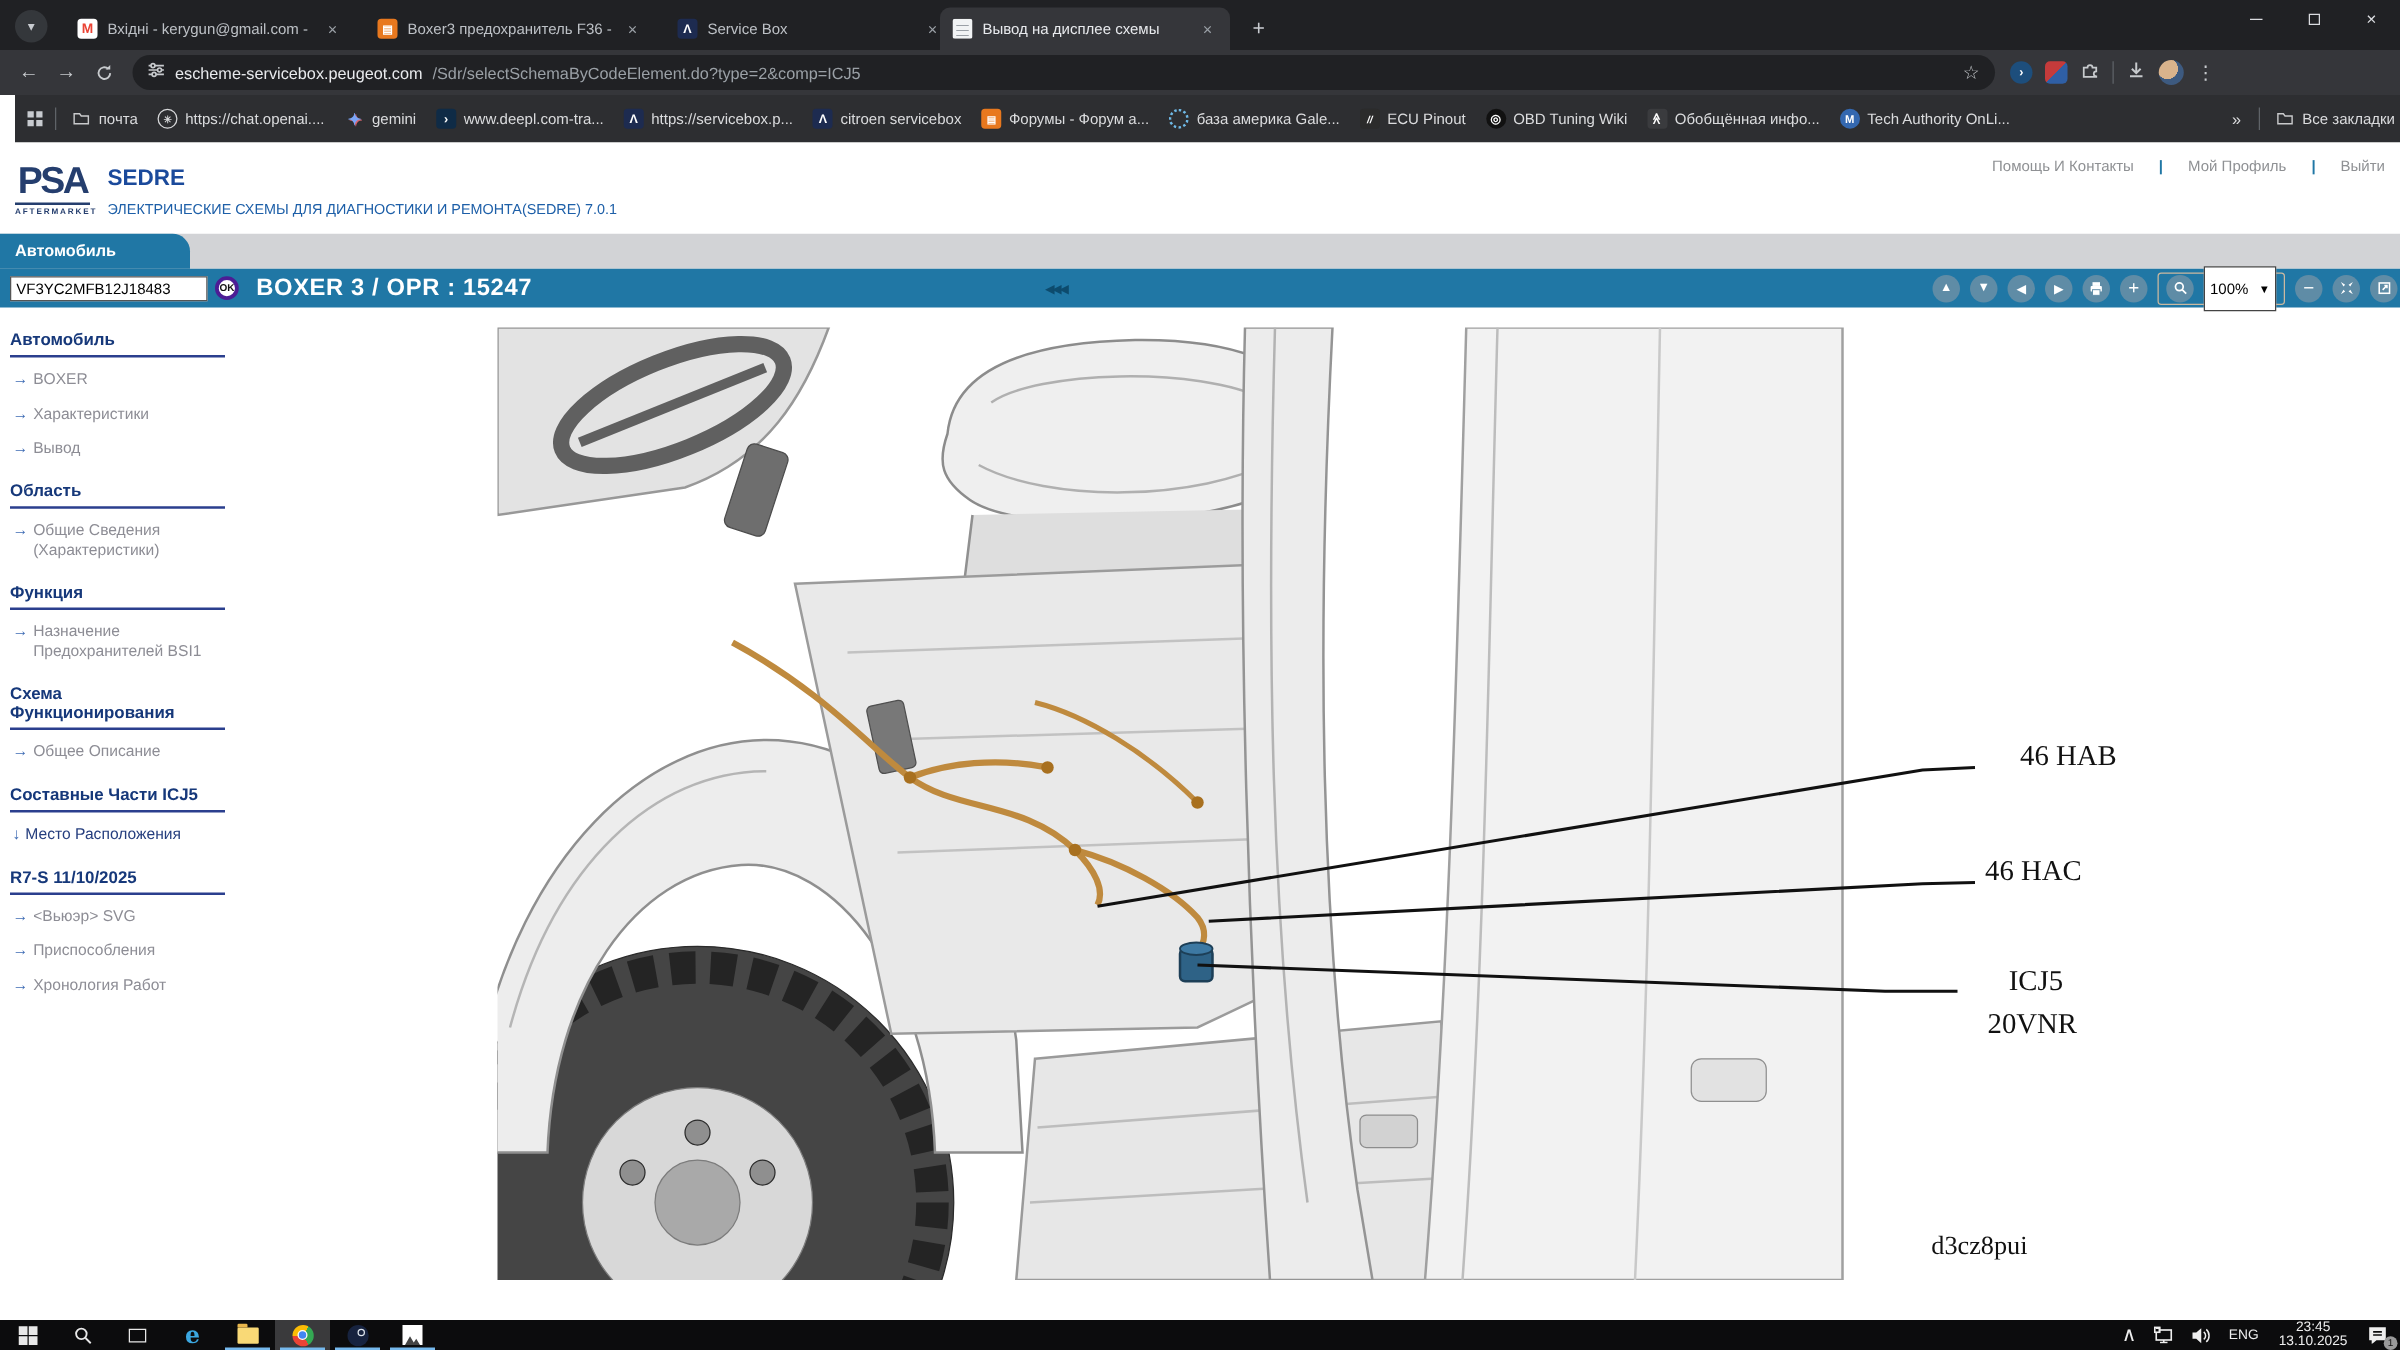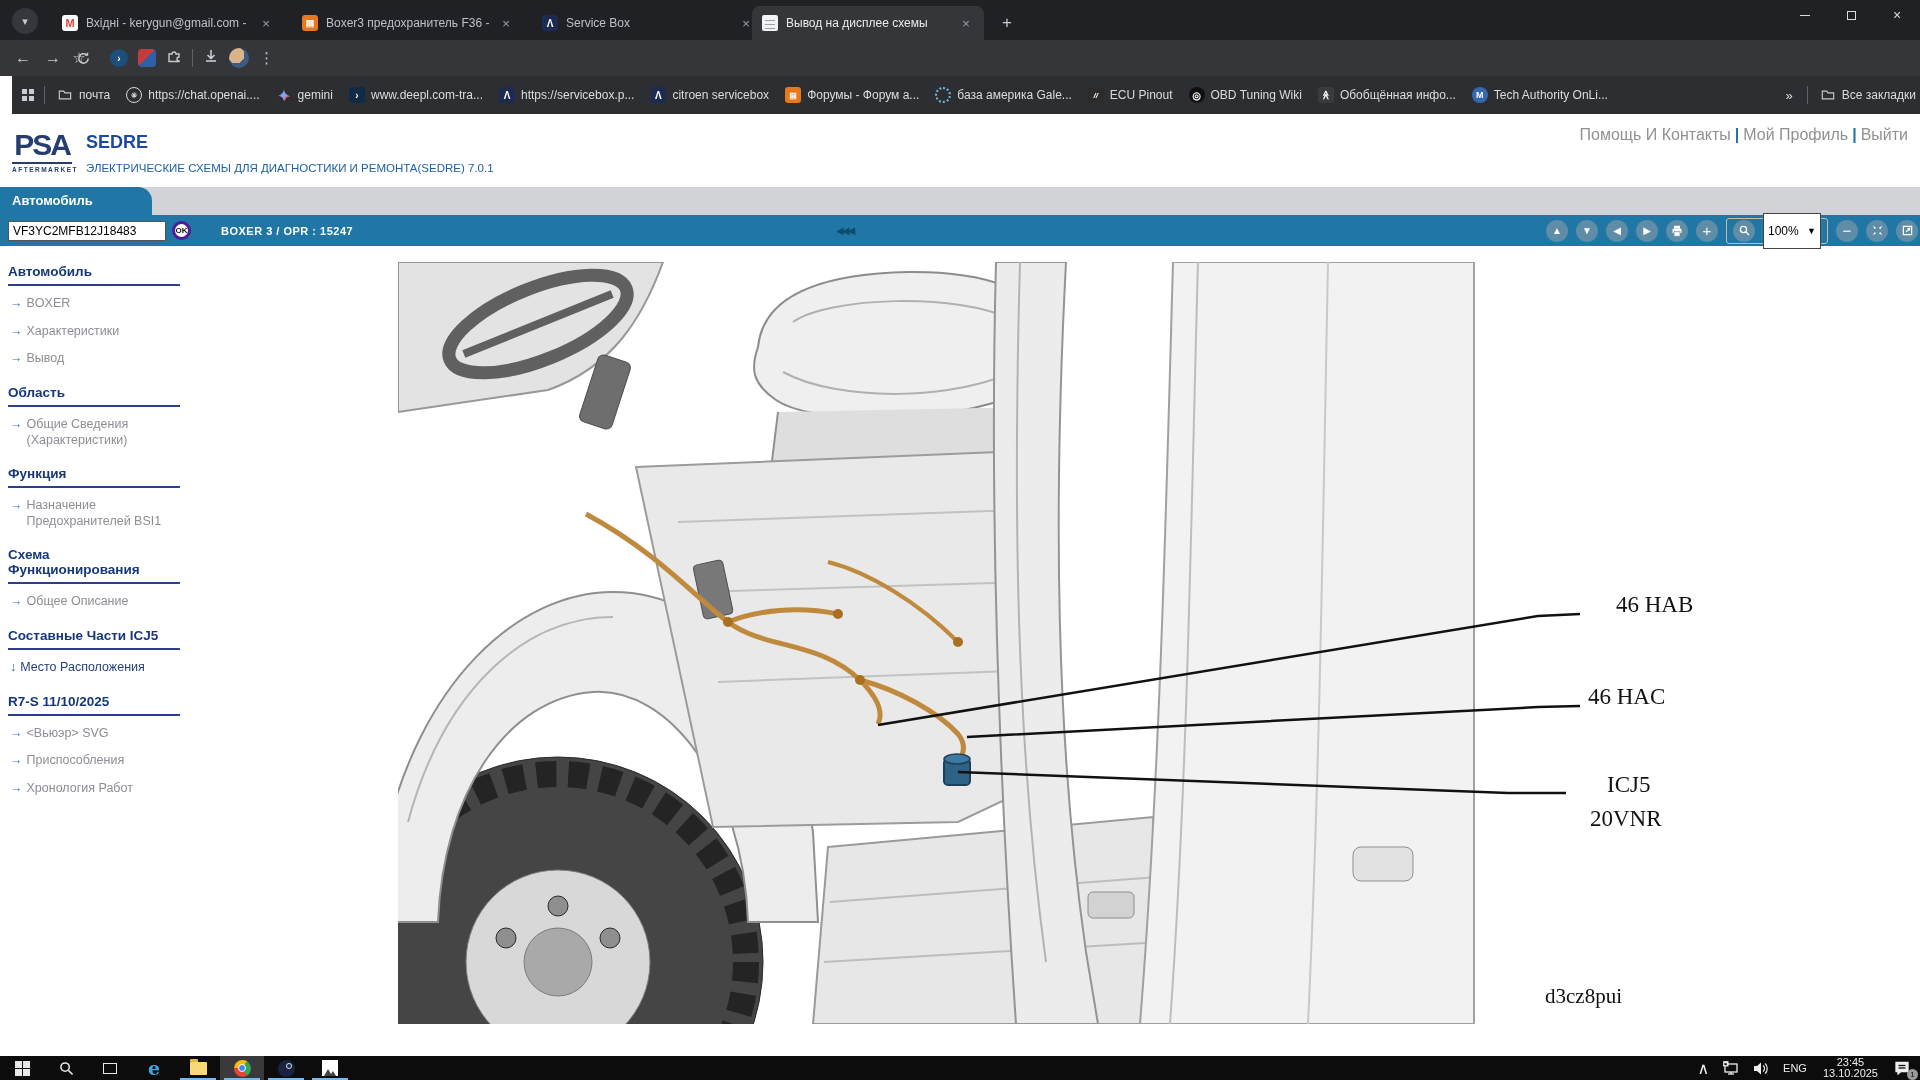--- a/index.html
+++ b/index.html
@@ -57,34 +57,34 @@
   .i-forum { background:#e8781e; font-size:8px; }
   .i-globe { border:2px dotted #6fb9e6; border-radius:50%; }
   .i-ecu { background:#2b2b2b; font-style:italic; font-size:8px; }
   .i-obd { background:#111; border-radius:50%; font-size:10px; }
   .i-chev { background:#3a3b3e; font-size:9px; }
   .i-chev span { display:inline-block; transform:rotate(90deg); }
   .i-mopar { background:#3468b0; border-radius:50%; font-size:9px; }
 
   
   .page { position:absolute; top:114px; left:0; width:1920px; height:942px; background:#fff; }
-  .hdr-links { position:absolute; top:12px; right:12px; font-size:16px; color:#8f9194; display:flex; gap:4px; align-items:flex-start; }
+  .hdr-links { position:absolute; top:12px; right:12px; font-size:12px; color:#8f9194; display:flex; gap:20px; align-items:flex-start; }
   .hdr-links .hsep { color:#2077a5; font-weight:bold; }
   .psa-logo { position:absolute; left:12px; top:16px; width:60px; text-align:center; color:#253e6e; }
   .psa-logo .p1 { font-size:30px; font-weight:bold; letter-spacing:-2px; line-height:30px; }
   .psa-logo .pline { border-top:2px solid #253e6e; margin:2px 0 2px; }
   .psa-logo .p2 { font-size:6.5px; letter-spacing:1.5px; font-weight:bold; }
   .app-title { position:absolute; left:86px; top:18px; font-size:18px; font-weight:bold; color:#1b4a9b; }
   .app-sub { position:absolute; left:86px; top:48px; font-size:11.5px; color:#1d5fa8; }
   .veh-strip { position:absolute; left:0; top:73px; width:1920px; height:28px; background:#d2d3d6; }
   .veh-tab { position:absolute; left:0; top:0; width:152px; height:28px; background:#2077a5; color:#fff; font-size:13px; font-weight:bold; line-height:28px; padding-left:12px; border-top-right-radius:14px; }
   .bluebar { position:absolute; left:0; top:101px; width:1920px; height:31px; background:#2077a5; display:flex; align-items:center; }
   .vin { margin-left:8px; width:158px; height:20px; border:1px solid #555; font-size:12px; padding:0 4px; font-family:"Liberation Sans",sans-serif; }
   .okbtn { margin-left:6px; width:19px; height:19px; border-radius:50%; background:#fff; border:3px solid #4c1d95; color:#111; font-size:8px; font-weight:bold; display:flex; align-items:center; justify-content:center; }
-  .vinfo { margin-left:30px; color:#fff; font-size:11px; font-weight:bold; letter-spacing:.5px; }
+  .vinfo { margin-left:14px; color:#fff; font-size:19px; font-weight:bold; letter-spacing:.5px; }
   .collapse { position:absolute; left:836px; top:0; height:31px; display:flex; align-items:center; color:#0d4b6d; font-size:10px; letter-spacing:-2px; }
   .viewtools { position:absolute; left:1546px; top:0; height:31px; display:flex; align-items:center; gap:8px; }
   .cbtn { width:22px; height:22px; border-radius:50%; background:#5f8ca6; color:#fff; display:flex; align-items:center; justify-content:center; font-size:10px; flex:none; }
   .cbtn svg { display:block; }
   .zoomgrp { display:flex; align-items:center; gap:8px; border:1px solid #cbb9a0; border-radius:3px; padding:2px 6px; height:26px; }
   .zoomsel { width:58px; height:36px; background:#fff; border:1px solid #444; font-size:12px; display:flex; align-items:center; justify-content:space-between; padding:0 4px; color:#000; }
   .zoomsel .car { font-size:9px; }
 
   
   .sidebar { position:absolute; left:8px; top:150px; width:172px; }
@@ -167,20 +167,34 @@
 
   <div class="navbar">
     <span class="nbtn" style="margin-left:8px">←</span>
     <span class="nbtn">→</span>
     <span class="nbtn">
       <svg width="15" height="15" viewBox="0 0 16 16">
           <path d="M13 8a5 5 0 1 1-1.7-3.8" fill="none" stroke="#c7cacd" stroke-width="1.6"></path>
           <path d="M13 1v4h-4z" fill="#c7cacd"></path>
         </svg>
     </span>
+    <div class="urlbox">
+      <span>
+        <svg width="14" height="14" viewBox="0 0 16 16" stroke="#c7cacd" stroke-width="1.5">
+            <line x1="1" y1="4" x2="15" y2="4"></line>
+            <line x1="1" y1="8" x2="15" y2="8"></line>
+            <line x1="1" y1="12" x2="15" y2="12"></line>
+            <circle cx="5" cy="4" r="1.8" fill="#202124"></circle>
+            <circle cx="11" cy="8" r="1.8" fill="#202124"></circle>
+            <circle cx="6" cy="12" r="1.8" fill="#202124"></circle>
+          </svg>
+      </span>
+      <span class="host">escheme-servicebox.peugeot.com</span>
+        <span class="path">/Sdr/selectSchemaByCodeElement.do?type=2&amp;comp=ICJ5</span>
+    </div>
     <span class="nbtn url-star">☆</span>
     <div class="navicons">
       <span class="ext ext-a">›</span>
       <span class="ext ext-b"></span>
       <span>
         <svg width="16" height="16" viewBox="0 0 16 16">
             <path d="M3 6h3a2 2 0 1 1 4 0h3v3a2 2 0 1 0 0 4v0.5h-10z" fill="none" stroke="#c7cacd" stroke-width="1.4"></path>
           </svg>
       </span>
       <span class="navsep"></span>

